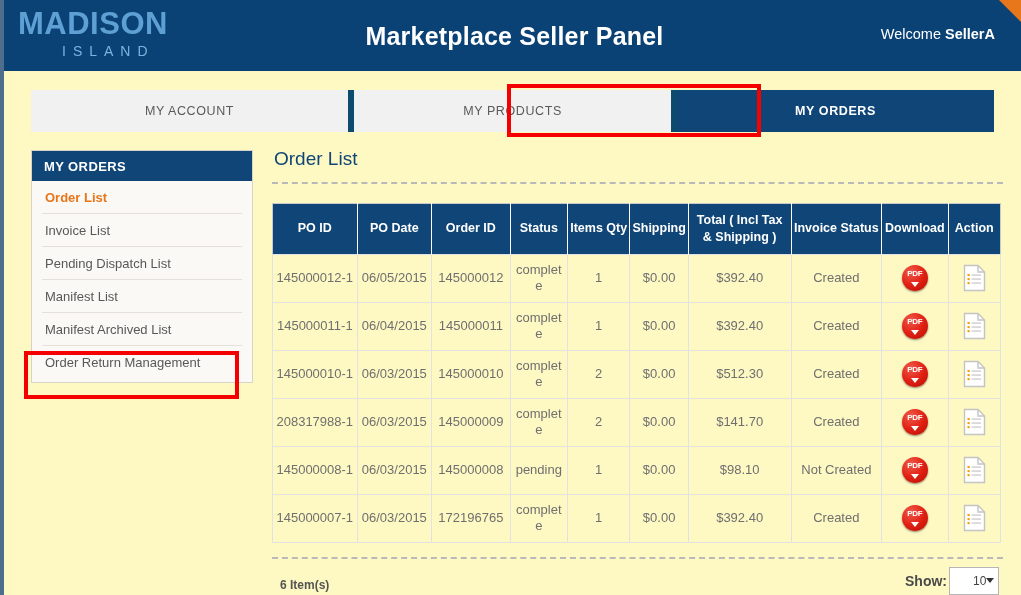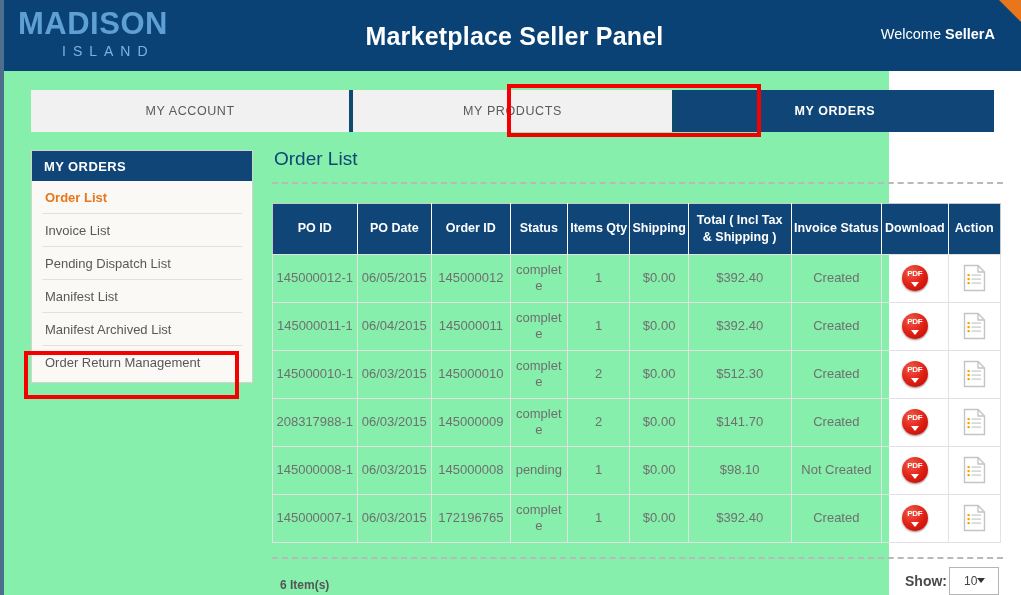--- a/index.html
+++ b/index.html
@@ -12,23 +12,23 @@
     height: 595px;
     font-family: "Liberation Sans", sans-serif;
     overflow: hidden;
     position: relative;
   }
 
   
   #page {
     position: absolute;
     left: 0; top: 0;
-    width: 889px;
+    width: 1021px;
     height: 595px;
-    background: #86efac;
+    background: #fef9c3;
     box-sizing: border-box;
     border-left: 4px solid #4d6e8c;
   }
 
   
   .site-header {
     position: absolute;
     left: 0; top: 0;
     width: 1021px;
     height: 71px;
@@ -96,21 +96,21 @@
   }
   .nav-tab {
     flex: 1 1 0;
     display: flex;
     align-items: center;
     justify-content: center;
     font-size: 12.5px;
     color: #5a5a5a;
     letter-spacing: 0.6px;
     background: #f1f1f1;
-    border-right: 4px solid #0c4a6e;
+    border-right: 6px solid #0c4a6e;
     box-sizing: border-box;
   }
   .nav-tab:last-child { border-right: none; }
   .nav-tab.active {
     background: #0f4577;
     color: #ffffff;
     font-weight: bold;
   }
 
   
@@ -299,21 +299,21 @@
   .show-select {
     width: 50px;
     height: 28px;
     border: 1px solid #b5b5b5;
     background: #ffffff;
     font-size: 12px;
     color: #444444;
     display: flex;
     align-items: center;
     justify-content: space-between;
-    padding: 0 14px;
+    padding: 0 23px;
     box-sizing: border-box;
   }
   .caret {
     width: 0; height: 0;
     border-left: 4px solid transparent;
     border-right: 4px solid transparent;
     border-top: 5px solid #333333;
   }
 </style>
 </head>

